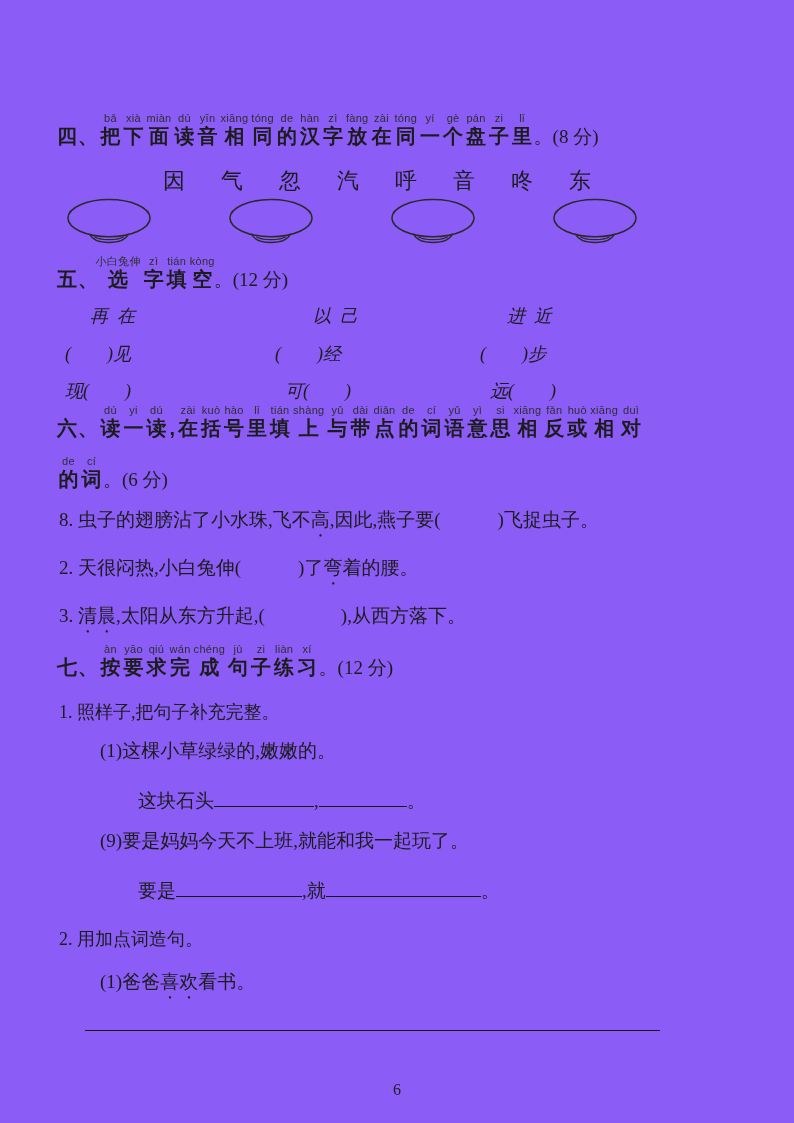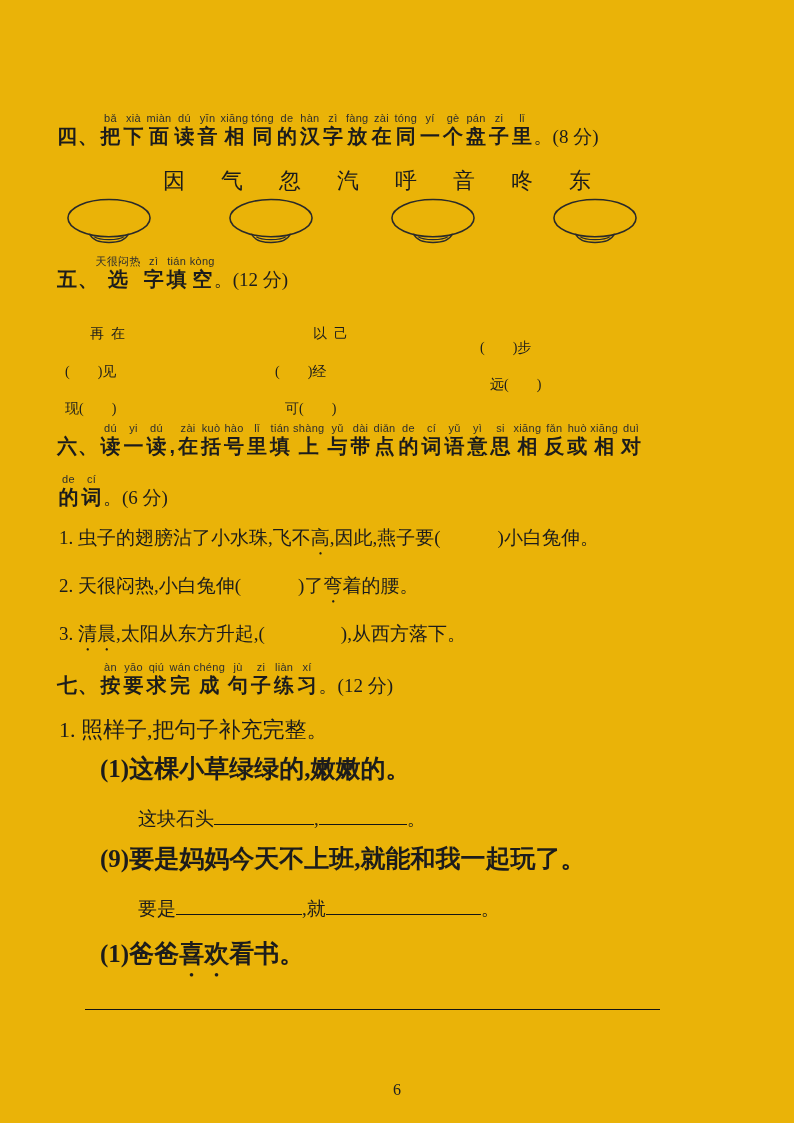--- a/index.html
+++ b/index.html
@@ -1,20 +1,20 @@
 <!DOCTYPE html>
 <html><head>
 <meta charset="utf-8">
 <style>
   html,body{margin:0;padding:0;background:#e9e9e9;}
   .page{
     position:relative;
     width:794px;height:1123px;
     margin:0 auto;
-    background:#eab308;
+    background:#8b5cf6;
     font-family:"Liberation Serif","DejaVu Serif",serif;
     color:#1c1c1c;
     overflow:hidden;
   }
   .content{position:absolute;left:57px;top:112px;right:34px;}
 
   
   .title-line{
     font-family:"Liberation Sans","DejaVu Sans",sans-serif;
     font-weight:700;font-size:20px;line-height:1.05;
@@ -36,42 +36,42 @@
   .chars-row{
     display:flex;gap:36px;padding-left:106px;margin-top:22px;
     font-size:22px;line-height:24px;
   }
   .plates-row{display:flex;gap:76px;padding-left:9px;margin-top:4px;height:52px;}
   .plate{width:86px;height:50px;display:block;}
 
   
   .five-grid{
     display:grid;grid-template-columns:210px 205px auto;
-    padding-left:8px;margin-top:32px;
-    font-size:14px;line-height:24px;
+    padding-left:8px;margin-top:14px;
+    font-size:18px;line-height:24px;font-style:italic;
   }
   .five-grid .options{white-space:pre;}
   .c1 .options{padding-left:25px;}
   .c2 .options{padding-left:38px;}
   .c3 .options{padding-left:27px;}
   .five-grid .row1{margin-top:13px;line-height:26px;}
   .five-grid .row2{margin-top:11px;line-height:26px;}
   .c2 .row2,.c3 .row2{padding-left:10px;}
 
   
   .sentence{font-size:19px;line-height:26px;margin-top:14px;padding-left:2px;white-space:nowrap;}
   .first-sentence{margin-top:17px;}
   .emph{
     -webkit-text-emphasis:filled dot;
     -webkit-text-emphasis-position:under right;
     text-emphasis:filled dot;
     text-emphasis-position:under right;
   }
-  .item{font-size:22px;line-height:26px;margin-top:21px;padding-left:2px;}
-  .sub{font-size:25px;line-height:26px;margin-top:13px;padding-left:43px;font-weight:bold;}
+  .item{font-size:18px;line-height:26px;margin-top:21px;padding-left:2px;}
+  .sub{font-size:19px;line-height:26px;margin-top:13px;padding-left:43px;}
   .fill{font-size:19px;line-height:28px;margin-top:23px;padding-left:81px;}
   .blank{
     display:inline-block;height:.95em;
     border-bottom:1.6px solid #151515;
     vertical-align:baseline;
   }
   .answer-line{
     margin-top:27px;margin-left:28px;width:575px;height:0;
     border-top:1.6px solid #141414;
   }
@@ -121,62 +121,64 @@
         </svg>
         <svg class="plate" viewBox="0 0 88 50">
           <ellipse cx="44" cy="21" rx="42" ry="19" fill="none" stroke="#2a2a2a" stroke-width="1.6"></ellipse>
           <path d="M 24 37 Q 28 46 44 46 Q 60 46 64 37" fill="none" stroke="#2a2a2a" stroke-width="1.4"></path>
           <path d="M 29 40 Q 33 43 44 43 Q 55 43 59 40" fill="none" stroke="#2a2a2a" stroke-width="1.2"></path>
         </svg>
       </div>
     </div>
 
     <div class="mt6">
-      <div class="title-line"><span class="sec-num">五、</span><span><ruby>选<rt>天很闷热</rt></ruby><ruby>字<rt>zì</rt></ruby><ruby>填<rt>tián</rt></ruby><ruby>空<rt>kòng</rt></ruby></span><span class="suffix">。(12 分)</span></div>
+      <div class="title-line"><span class="sec-num">五、</span><span><ruby>选<rt>小白兔伸</rt></ruby><ruby>字<rt>zì</rt></ruby><ruby>填<rt>tián</rt></ruby><ruby>空<rt>kòng</rt></ruby></span><span class="suffix">。(12 分)</span></div>
 
       <div class="five-grid">
         <div class="c1">
           <div class="options">再 在</div>
           <div class="row1">(　　)见</div>
           <div class="row2">现(　　)</div>
         </div>
         <div class="c2">
           <div class="options">以 己</div>
           <div class="row1">(　　)经</div>
           <div class="row2">可(　　)</div>
         </div>
         <div class="c3">
+          <div class="options">进 近</div>
           <div class="row1">(　　)步</div>
           <div class="row2">远(　　)</div>
         </div>
       </div>
     </div>
 
     <div class="mt12">
       <div class="title-line"><span class="sec-num">六、</span><span><ruby>读<rt>dú</rt></ruby><ruby>一<rt>yi</rt></ruby><ruby>读<rt>dú</rt></ruby><ruby>,<rt></rt></ruby><ruby>在<rt>zài</rt></ruby><ruby>括<rt>kuò</rt></ruby><ruby>号<rt>hào</rt></ruby><ruby>里<rt>lǐ</rt></ruby><ruby>填<rt>tián</rt></ruby><ruby>上<rt>shàng</rt></ruby><ruby>与<rt>yǔ</rt></ruby><ruby>带<rt>dài</rt></ruby><ruby>点<rt>diǎn</rt></ruby><ruby>的<rt>de</rt></ruby><ruby>词<rt>cí</rt></ruby><ruby>语<rt>yǔ</rt></ruby><ruby>意<rt>yì</rt></ruby><ruby>思<rt>si</rt></ruby><ruby>相<rt>xiāng</rt></ruby><ruby>反<rt>fǎn</rt></ruby><ruby>或<rt>huò</rt></ruby><ruby>相<rt>xiāng</rt></ruby><ruby>对<rt>duì</rt></ruby></span></div>
       <div class="title-line mt16"><span><ruby>的<rt>de</rt></ruby><ruby>词<rt>cí</rt></ruby></span><span class="suffix">。(6 分)</span></div>
 
       <div>
-        <div class="sentence first-sentence"><span>1. 虫子的翅膀沾了小水珠,飞不</span><span class="emph">高</span><span>,因此,燕子要(　　　)小白兔伸。</span></div>
+        <div class="sentence first-sentence"><span>8. 虫子的翅膀沾了小水珠,飞不</span><span class="emph">高</span><span>,因此,燕子要(　　　)飞捉虫子。</span></div>
         <div class="sentence"><span>2. 天很闷热,小白兔伸(　　　)了</span><span class="emph">弯</span><span>着的腰。</span></div>
         <div class="sentence"><span>3. </span><span class="emph">清晨</span><span>,太阳从东方升起,(　　　　),从西方落下。</span></div>
       </div>
     </div>
 
     <div class="mt6">
       <div class="title-line"><span class="sec-num">七、</span><span><ruby>按<rt>àn</rt></ruby><ruby>要<rt>yāo</rt></ruby><ruby>求<rt>qiú</rt></ruby><ruby>完<rt>wán</rt></ruby><ruby>成<rt>chéng</rt></ruby><ruby>句<rt>jù</rt></ruby><ruby>子<rt>zi</rt></ruby><ruby>练<rt>liàn</rt></ruby><ruby>习<rt>xí</rt></ruby></span><span class="suffix">。(12 分)</span></div>
 
       <div class="item">1. 照样子,把句子补充完整。</div>
 
       <div class="sub">(1)这棵小草绿绿的,嫩嫩的。</div>
       <div class="fill"><span>这块石头</span><span class="blank" style="width: 100px;"></span><span>,</span><span class="blank" style="width: 88px;"></span><span>。</span></div>
 
       <div class="sub">(9)要是妈妈今天不上班,就能和我一起玩了。</div>
       <div class="fill"><span>要是</span><span class="blank" style="width: 126px;"></span><span>,就</span><span class="blank" style="width: 155px;"></span><span>。</span></div>
 
+      <div class="item">2. 用加点词造句。</div>
 
       <div class="sub" style="margin-top:17px"><span>(1)爸爸</span><span class="emph">喜欢</span><span>看书。</span></div>
 
       <div class="answer-line"></div>
     </div>
 
   </div>
 
   <div class="page-number">6</div>
 </div>

